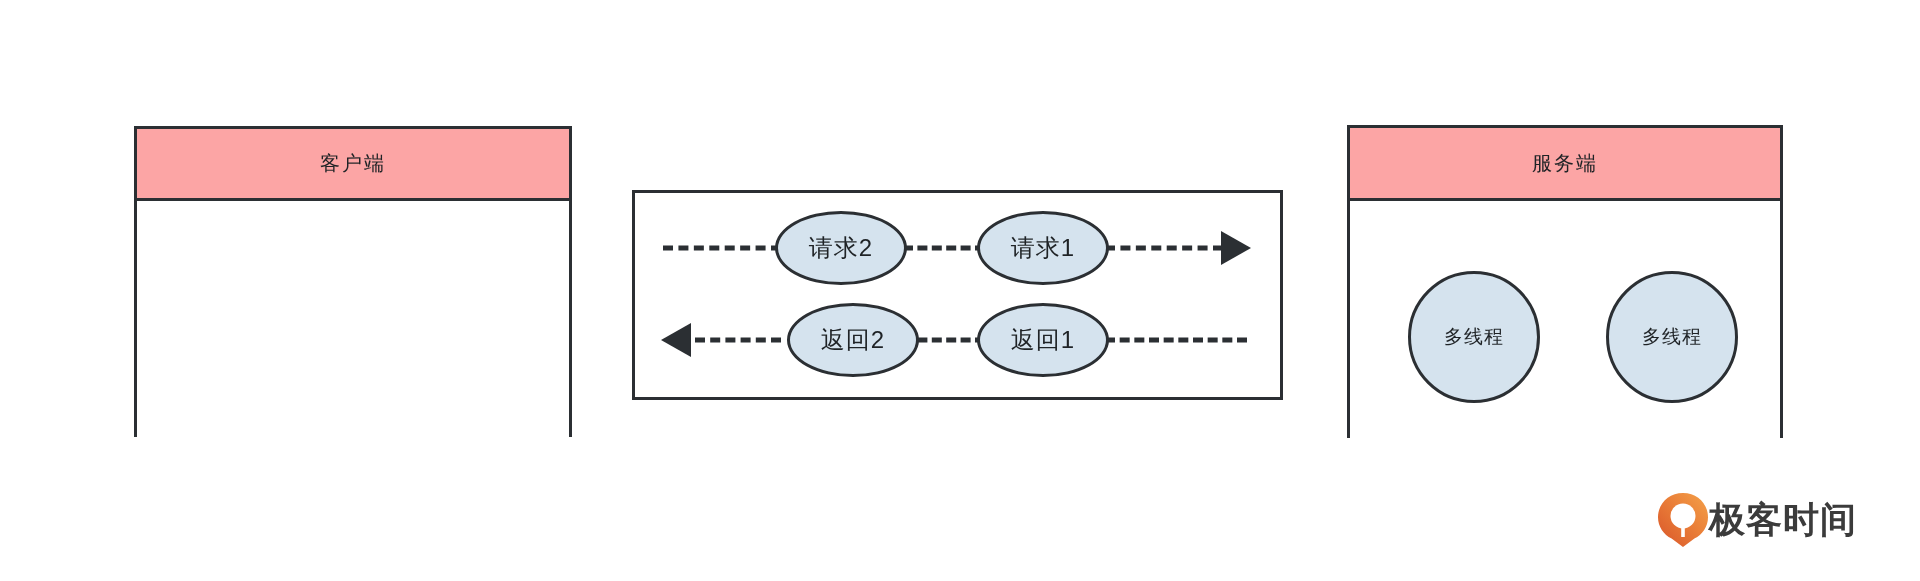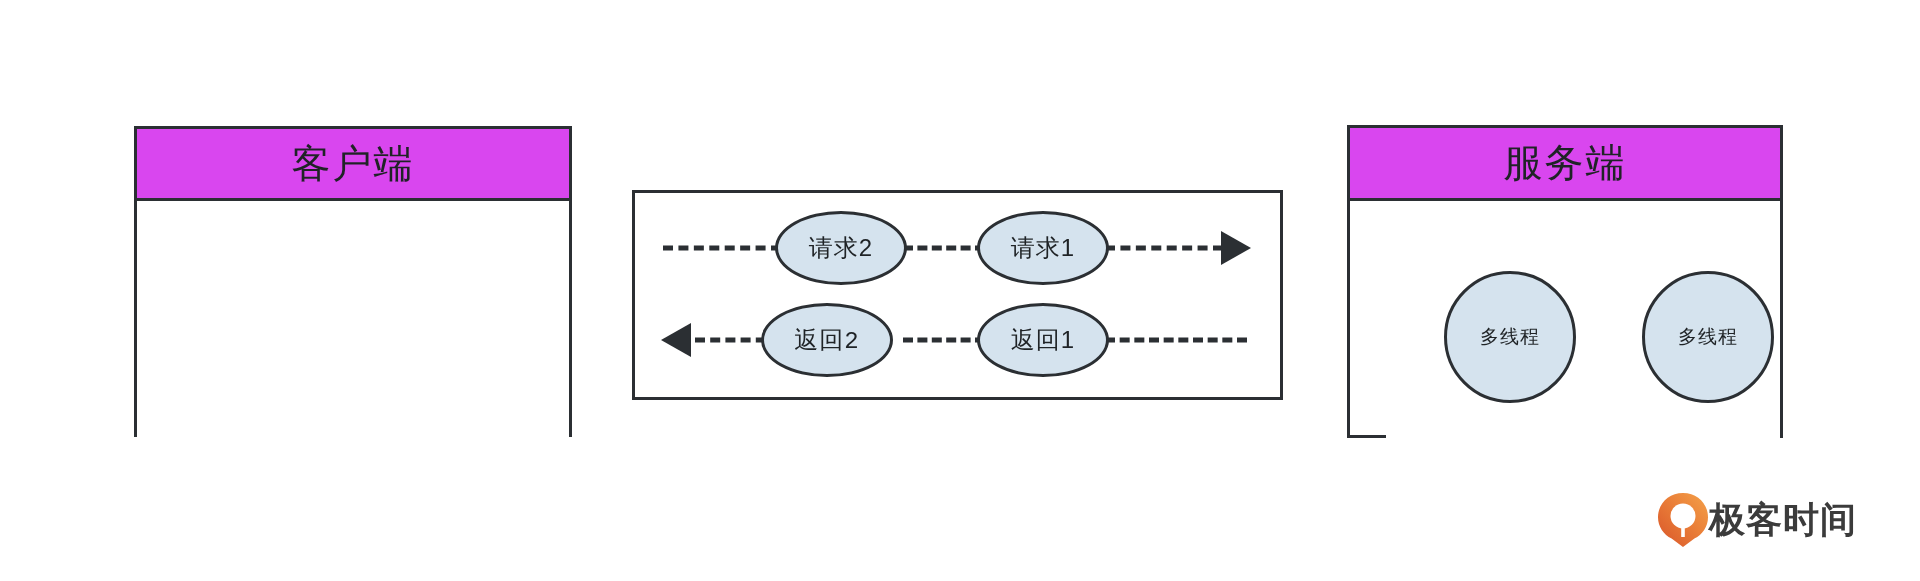--- a/index.html
+++ b/index.html
@@ -25,27 +25,27 @@
     box-sizing: border-box;
     border: 3px solid #2b2f33;
     background: #ffffff;
   }
   .box-header {
     position: absolute;
     left: 0;
     right: 0;
     top: 0;
     box-sizing: border-box;
-    background: #d946ef;
+    background: #fca5a5;
     border-bottom: 3px solid #2b2f33;
     display: flex;
     align-items: center;
     justify-content: center;
     color: #1f2326;
-    font-size: 39px;
+    font-size: 20px;
     letter-spacing: 2px;
     font-weight: 400;
   }
   .box-body {
     position: absolute;
     left: 0;
     right: 0;
     bottom: 0;
     background: #ffffff;
   }
@@ -62,21 +62,21 @@
 
   
   #server-box {
     left: 1347px;
     top: 125px;
     width: 436px;
     height: 313px;
     padding-left: 17px;
   }
   #server-box .box-header { height: 73px; }
-  #server-box .box-body   { top: 73px; margin-left: 36px; }
+  #server-box .box-body   { top: 73px; }
 
   .thread-circle {
     position: absolute;
     box-sizing: border-box;
     width: 132px;
     height: 132px;
     border-radius: 50%;
     border: 3px solid #2b2f33;
     background: #d5e3ee;
     display: flex;
@@ -154,21 +154,21 @@
     background: #d5e3ee;
     display: flex;
     align-items: center;
     justify-content: center;
     font-size: 24px;
     color: #1f2326;
     letter-spacing: 1px;
   }
   #ellipse-request-2  { left: 140px; }
   #ellipse-request-1  { left: 342px; }
-  #ellipse-response-2 { left: 126px; font-family: Liberation Mono, monospace; }
+  #ellipse-response-2 { left: 152px; }
   #ellipse-response-1 { left: 342px; }
 
   
   #brand-logo {
     position: absolute;
     left: 1657px;
     top: 492px;
     display: flex;
     align-items: center;
   }

